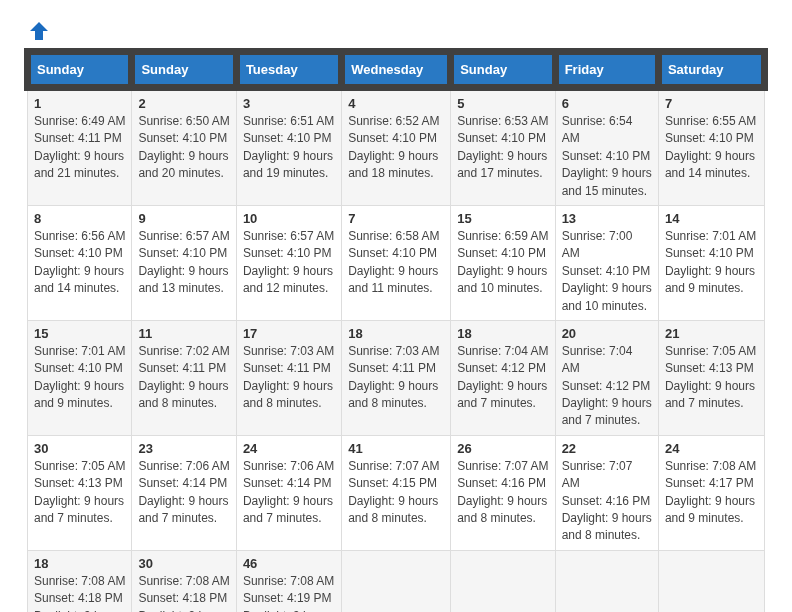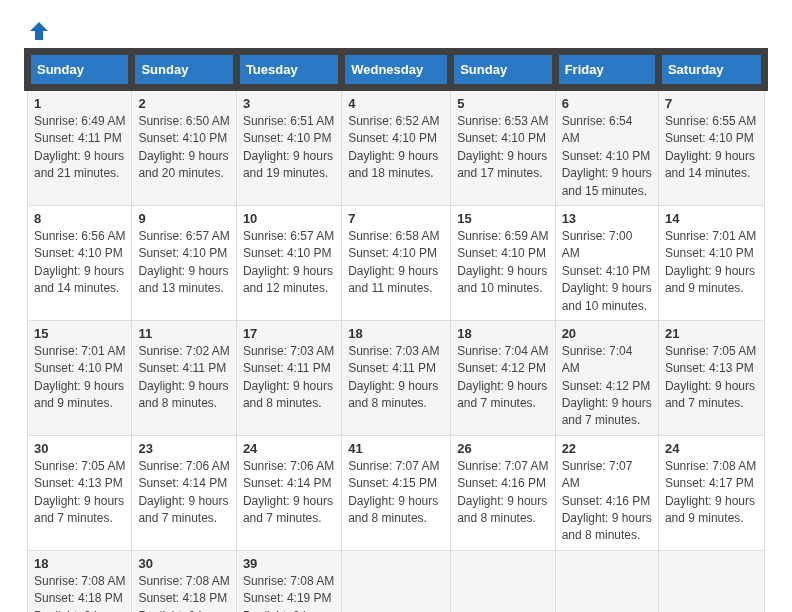--- a/index.html
+++ b/index.html
@@ -142,21 +142,21 @@
           <td><span class="day-number">23</span><span class="day-detail">Sunrise: 7:06 AM<br>Sunset: 4:14 PM<br>Daylight: 9 hours and 7 minutes.</span></td>
           <td><span class="day-number">24</span><span class="day-detail">Sunrise: 7:06 AM<br>Sunset: 4:14 PM<br>Daylight: 9 hours and 7 minutes.</span></td>
           <td><span class="day-number">41</span><span class="day-detail">Sunrise: 7:07 AM<br>Sunset: 4:15 PM<br>Daylight: 9 hours and 8 minutes.</span></td>
           <td><span class="day-number">26</span><span class="day-detail">Sunrise: 7:07 AM<br>Sunset: 4:16 PM<br>Daylight: 9 hours and 8 minutes.</span></td>
           <td><span class="day-number">22</span><span class="day-detail">Sunrise: 7:07 AM<br>Sunset: 4:16 PM<br>Daylight: 9 hours and 8 minutes.</span></td>
           <td><span class="day-number">24</span><span class="day-detail">Sunrise: 7:08 AM<br>Sunset: 4:17 PM<br>Daylight: 9 hours and 9 minutes.</span></td>
         </tr>
         <tr>
           <td><span class="day-number">18</span><span class="day-detail">Sunrise: 7:08 AM<br>Sunset: 4:18 PM<br>Daylight: 9 hours and 9 minutes.</span></td>
           <td><span class="day-number">30</span><span class="day-detail">Sunrise: 7:08 AM<br>Sunset: 4:18 PM<br>Daylight: 9 hours and 10 minutes.</span></td>
-          <td><span class="day-number">39</span><span class="day-detail">Sunrise: 7:08 AM<br>Sunset: 4:19 PM<br>Daylight: 9 hours and 11 minutes.</span></td>
+          <td><span class="day-number">46</span><span class="day-detail">Sunrise: 7:08 AM<br>Sunset: 4:19 PM<br>Daylight: 9 hours and 11 minutes.</span></td>
           <td class="empty-cell"></td>
           <td class="empty-cell"></td>
           <td class="empty-cell"></td>
           <td class="empty-cell"></td>
         </tr>
       </tbody>
   </table>
 </div>
 
 </body></html>

